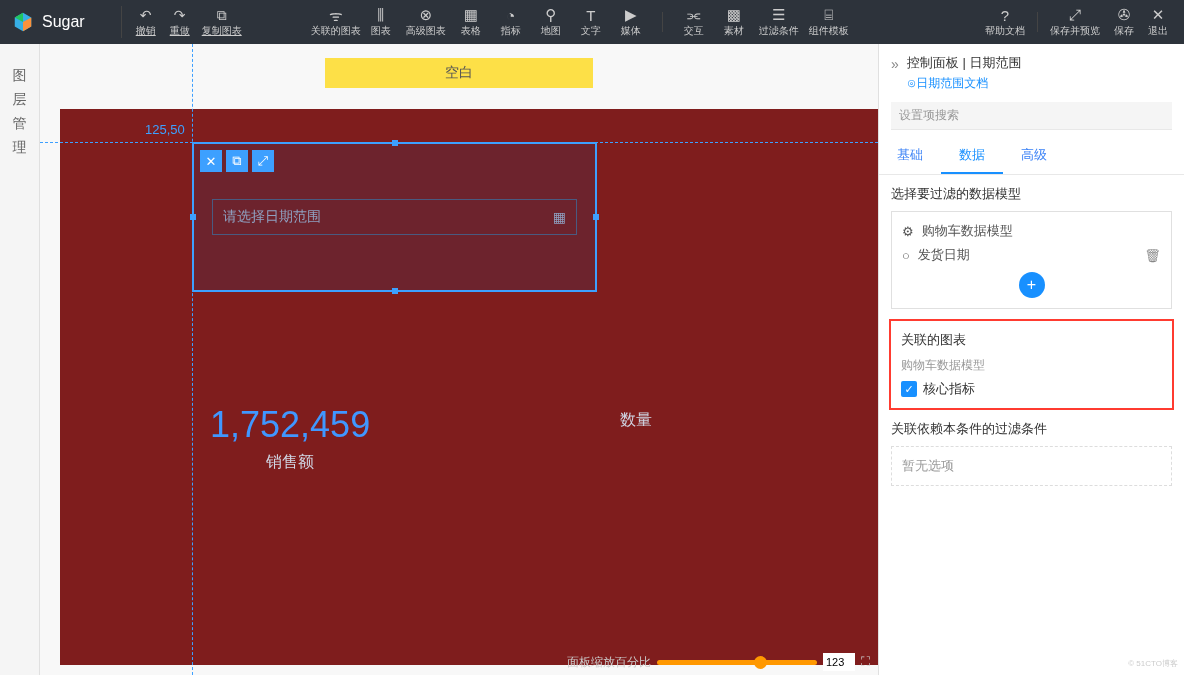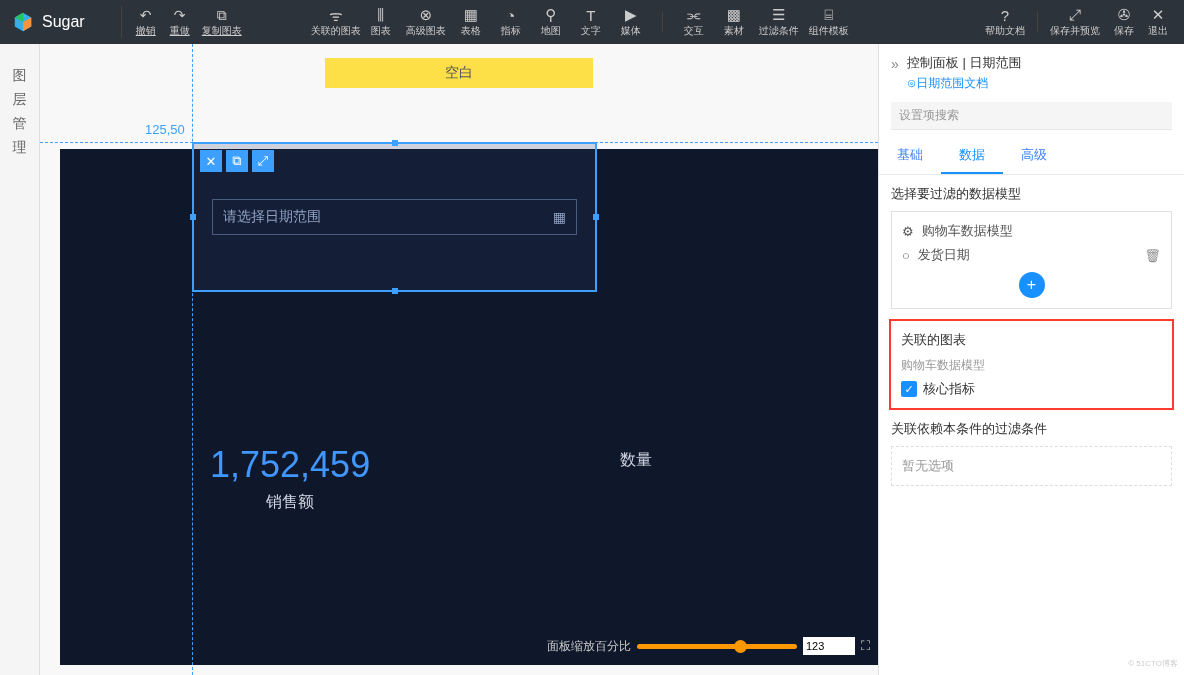--- a/index.html
+++ b/index.html
@@ -157,22 +157,21 @@
       padding: 6px 120px;
       font-size: 14px;
       color: #555;
     }
     .canvas {
       position: absolute;
       top: 65px;
       left: 20px;
       right: 0;
       bottom: 10px;
-      background: #0f172a;
-      margin-top: 40px;
+      background: #7f1d1d;
     }
     .ruler-h {
       position: absolute;
       left: 0;
       top: 98px;
       right: 0;
       border-top: 1px dashed #3da0ff;
       z-index: 10;
     }
     .ruler-v {
@@ -263,21 +262,21 @@
       color: #4097ff;
       font-weight: 500;
     }
     .metric-lbl {
       font-size: 16px;
       color: #d0d6e4;
       margin-top: 6px;
     }
     .footer {
       position: absolute;
-      bottom: 20px;
+      bottom: 4px;
       right: 8px;
       display: flex;
       align-items: center;
       gap: 6px;
       color: #ccc;
       font-size: 12px;
       z-index: 20;
     }
     .zoom-slider {
       width: 160px;
@@ -290,21 +289,21 @@
       content: '';
       position: absolute;
       right: 50px;
       top: -4px;
       width: 13px;
       height: 13px;
       border-radius: 50%;
       background: #ff9800;
     }
     .zoom-inp {
-      width: 52px;
+      width: 32px;
       height: 18px;
       background: #fff;
       color: #000;
       font-size: 11px;
       display: flex;
       align-items: center;
       padding-left: 3px;
     }
     .fs-icon { font-size: 13px; cursor: pointer; color: #ccc; }
     

